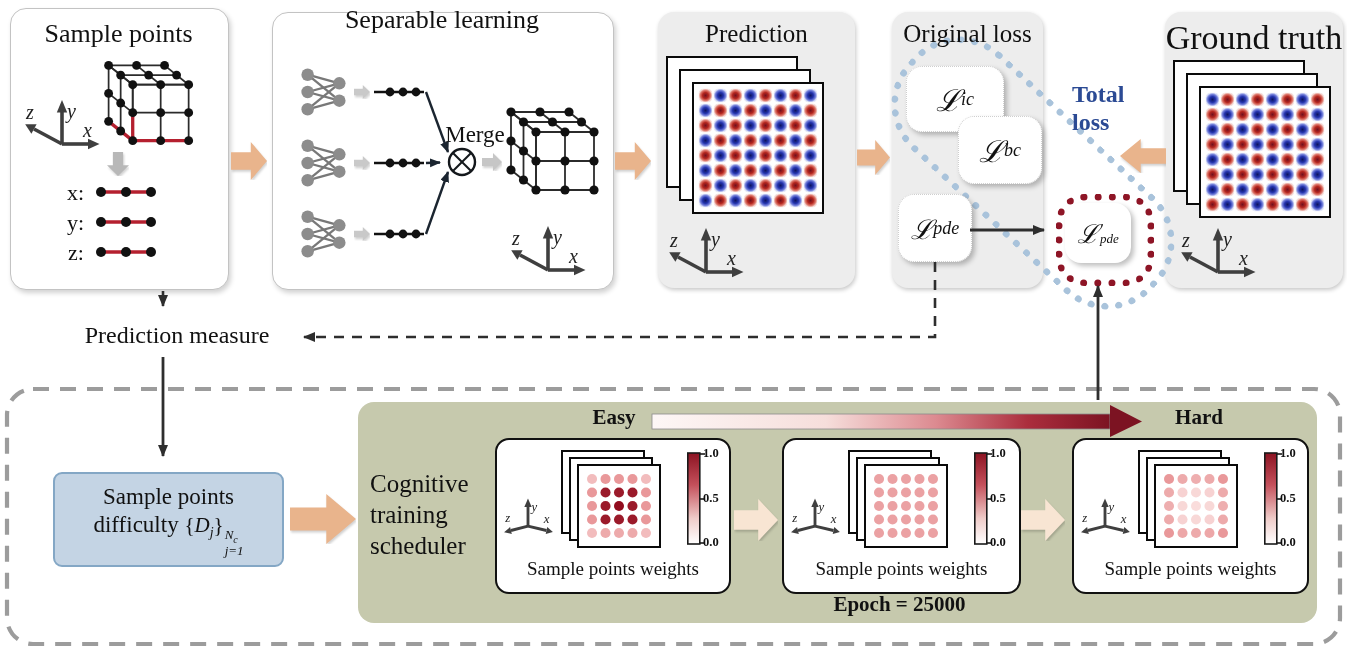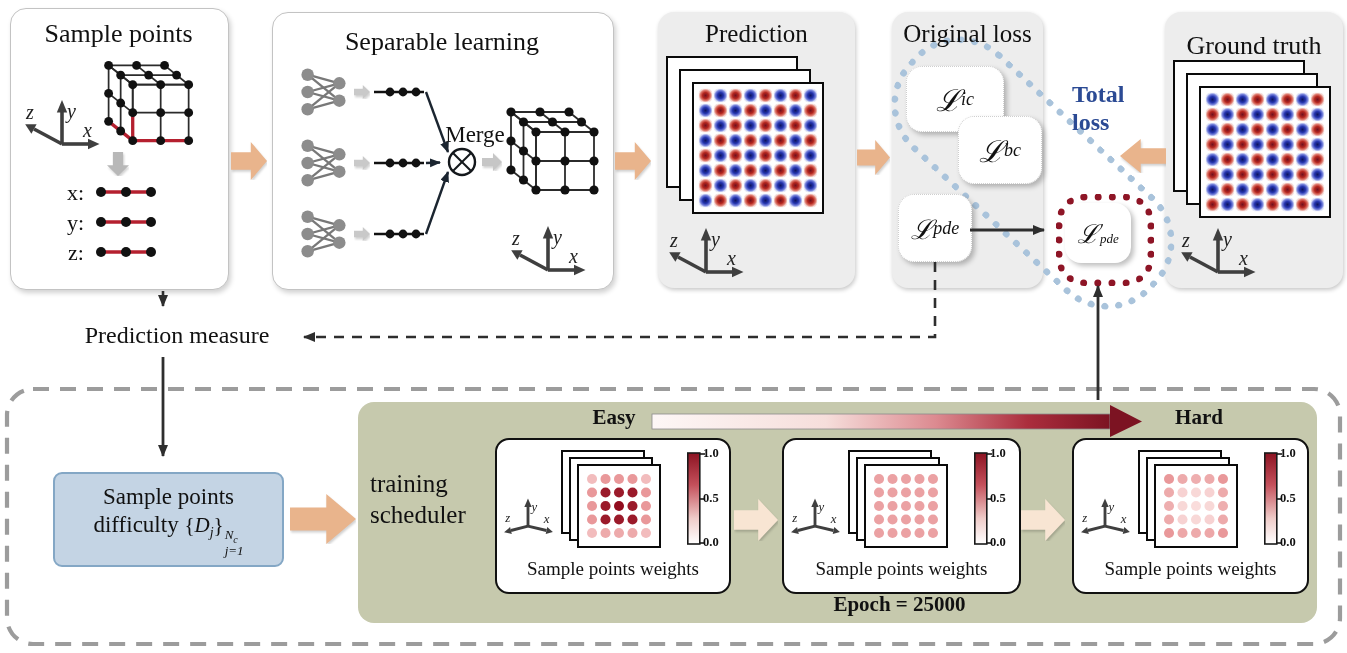--- a/index.html
+++ b/index.html
@@ -75,24 +75,24 @@
     </defs>
   </svg>
 
   <div class="panel-white z1" style="left:10px;top:8px;width:217px;height:280px"></div>
   <div class="panel-white z1" style="left:272px;top:12px;width:340px;height:276px"></div>
   <div class="panel-gray z1" style="left:658px;top:12px;width:197px;height:276px"></div>
   <div class="panel-gray z1" style="left:892px;top:12px;width:151px;height:276px"></div>
   <div class="panel-gray z1" style="left:1165px;top:12px;width:178px;height:276px"></div>
 
   <div class="title z3" style="left:10px;top:20px;width:217px">Sample points</div>
-  <div class="title z3" style="left:272px;top:28px;width:340px">Separable learning</div>
+  <div class="title z3" style="left:272px;top:6px;width:340px">Separable learning</div>
   <div class="title z3" style="left:658px;top:20px;width:197px;font-size:25px">Prediction</div>
   <div class="title z3" style="left:892px;top:20px;width:151px;font-size:25px">Original loss</div>
-  <div class="title z3" style="left:1165px;top:32px;width:178px;font-size:26px">Ground truth</div>
+  <div class="title z3" style="left:1165px;top:24px;width:178px;font-size:34px">Ground truth</div>
 
   <div class="abs z3" style="left:20px;top:94px;width:80px;height:58px"><svg width="100%" height="100%" viewBox="0 0 80 58">
       <g stroke="#3f3f3f" stroke-width="3.6">
         <line x1="42" y1="50" x2="42" y2="16"></line>
           <line x1="42" y1="50" x2="70" y2="50"></line>
           <line x1="42" y1="50" x2="14" y2="35"></line>
       </g>
       <g fill="#3f3f3f">
         <polygon points="42,6 36.8,18.5 47.2,18.5"></polygon>
           <polygon points="79.5,50 68,44.8 68,55.2"></polygon>
@@ -515,20 +515,21 @@
     <div>Sample points</div>
     <div>
       <span>difficulty</span>&nbsp;<span style="font-size:21px"><span>{</span><i>D</i><sub style="font-size:14px"><i>j</i></sub><span>}</span></span><span class="msup">
           <span><i>N</i><sub class="tiny"><i>c</i></sub></span>
           <span><i>j=1</i></span>
         </span>
     </div>
   </div>
 
   <div class="green-label z3" style="left:370px;top:468px;width:140px">
+    <div>Cognitive</div>
     <div>training</div>
     <div>scheduler</div>
   </div>
 
   <div class="eh-label z3" style="left:584px;top:405px;width:60px">Easy</div>
   <div class="abs z3" style="left:650px;top:404px;width:494px;height:34px" id="ehbar"><svg width="100%" height="100%" viewBox="0 0 494 34">
        <rect x="2" y="10" width="458" height="15" fill="url(#ehgrad)" stroke="#8a8a8a" stroke-width="0.8"></rect>
        <polygon points="460,1 492,17.5 460,33" fill="#7c1322"></polygon>
       </svg></div>
   <div class="eh-label z3" style="left:1164px;top:405px;width:70px">Hard</div>

